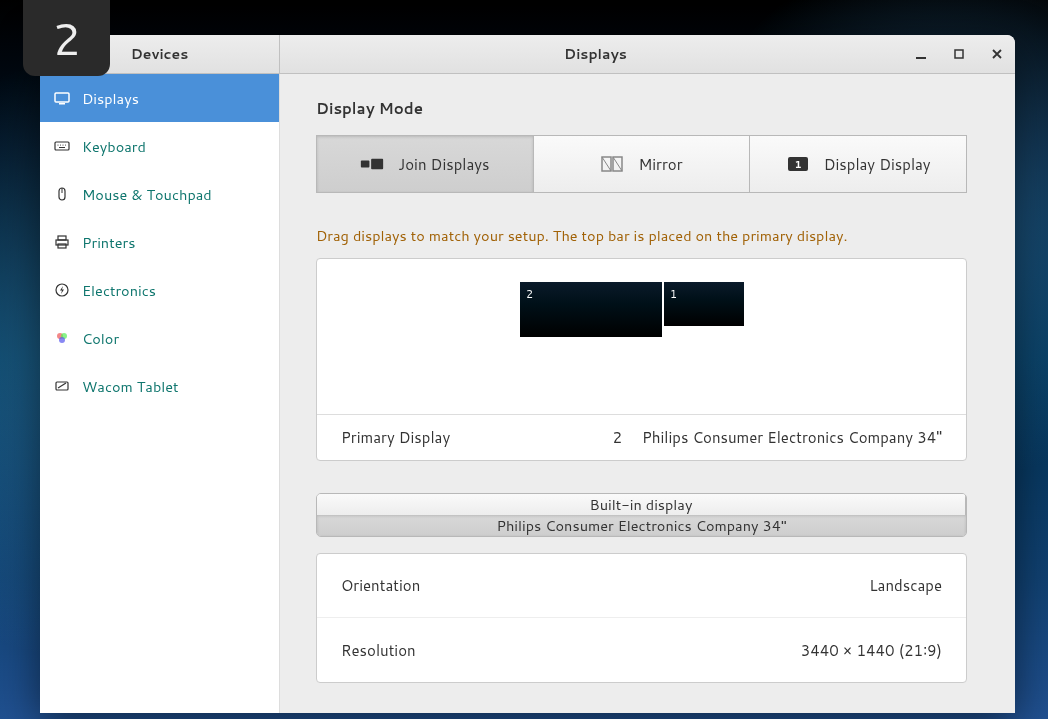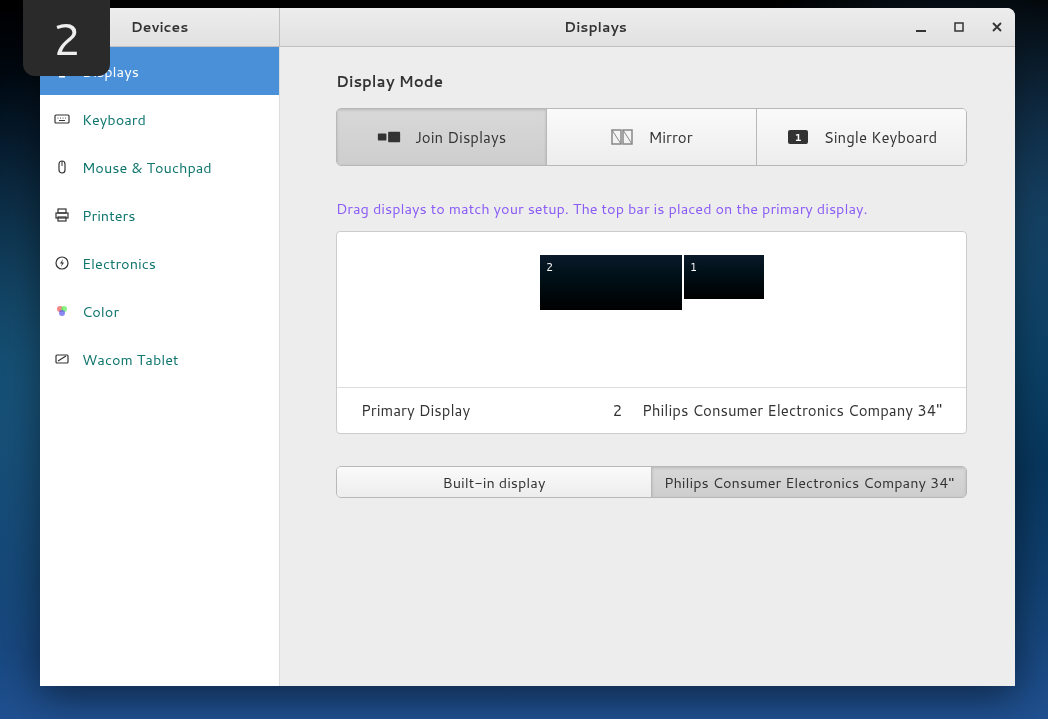--- a/index.html
+++ b/index.html
@@ -34,21 +34,21 @@
       display: flex;
       align-items: center;
       justify-content: center;
       color: #eee;
       font-size: 44px;
       font-weight: 300;
       z-index: 100;
     }
     .window {
       position: absolute;
-      top: 8px;
+      top: 35px;
       left: 40px;
       width: 975px;
       height: 678px;
       background: #fff;
       border-radius: 8px 8px 0 0;
       box-shadow: 0 10px 40px rgba(0,0,0,0.5);
       display: flex;
       flex-direction: column;
       overflow: hidden;
     }
@@ -125,37 +125,37 @@
       height: 16px;
       display: flex;
       align-items: center;
       justify-content: center;
       flex-shrink: 0;
     }
     .main {
       flex: 1;
       background: #ededed;
       overflow-y: auto;
-      padding: 24px 48px 0 56px;
+      padding: 24px 48px 0 36px;
     }
     .section-title {
       font-weight: bold;
       color: #333;
       font-size: 15px;
       margin-bottom: 16px;
     }
     .section-subtitle {
-      color: #8b5cf6;
+      color: #a16207;
       font-size: 14.5px;
       margin-bottom: 12px;
     }
     .toggle-group {
       display: flex;
       border: 1px solid #b8b8b8;
-      border-radius: 5px;
+      border-radius: 0;
       overflow: hidden;
       margin-bottom: 32px;
     }
     .toggle-btn {
       flex: 1;
       height: 56px;
       display: flex;
       align-items: center;
       justify-content: center;
       gap: 14px;
@@ -217,20 +217,21 @@
       font-size: 15px;
     }
     .arrange-row-label { flex: 1; }
     .arrange-row-num { margin-right: 20px; }
     .tab-group {
       display: flex;
       border: 1px solid #b8b8b8;
       border-radius: 5px;
       overflow: hidden;
       margin-bottom: 16px;
+      flex-direction: column;
     }
     .tab-btn {
       flex: 1;
       height: 30px;
       display: flex;
       align-items: center;
       justify-content: center;
       background: linear-gradient(#fafafa, #ededed);
       cursor: pointer;
       color: #333;
@@ -404,21 +405,21 @@
           </span>
           <span>Mirror</span>
         </div>
         <div class="toggle-btn">
           <span class="toggle-icon">
             <svg width="22" height="18" viewBox="0 0 22 18">
                 <rect x="1" y="2" width="20" height="14" rx="2" fill="#333"></rect>
                 <text x="11" y="13" text-anchor="middle" fill="#fff" font-size="10" font-weight="bold">1</text>
               </svg>
           </span>
-          <span>Single Keyboard</span>
+          <span>Display Display</span>
         </div>
       </div>
 
       <div class="section-subtitle">Drag displays to match your setup. The top bar is placed on the primary display.</div>
 
       <div class="arrange-box">
         <div class="arrange-canvas">
           <div class="display-rect d2">
             <span>2</span>
           </div>
@@ -435,16 +436,26 @@
 
       <div class="tab-group">
         <div class="tab-btn">
           <span>Built-in display</span>
         </div>
         <div class="tab-btn active">
           <span>Philips Consumer Electronics Company 34"</span>
         </div>
       </div>
 
+      <div class="settings-list">
+        <div class="settings-row">
+          <span class="settings-label">Orientation</span>
+          <span>Landscape</span>
+        </div>
+        <div class="settings-row">
+          <span class="settings-label">Resolution</span>
+          <span>3440 × 1440 (21∶9)</span>
+        </div>
+      </div>
 
     </div>
   </div>
 </div>
 
 </body></html>

